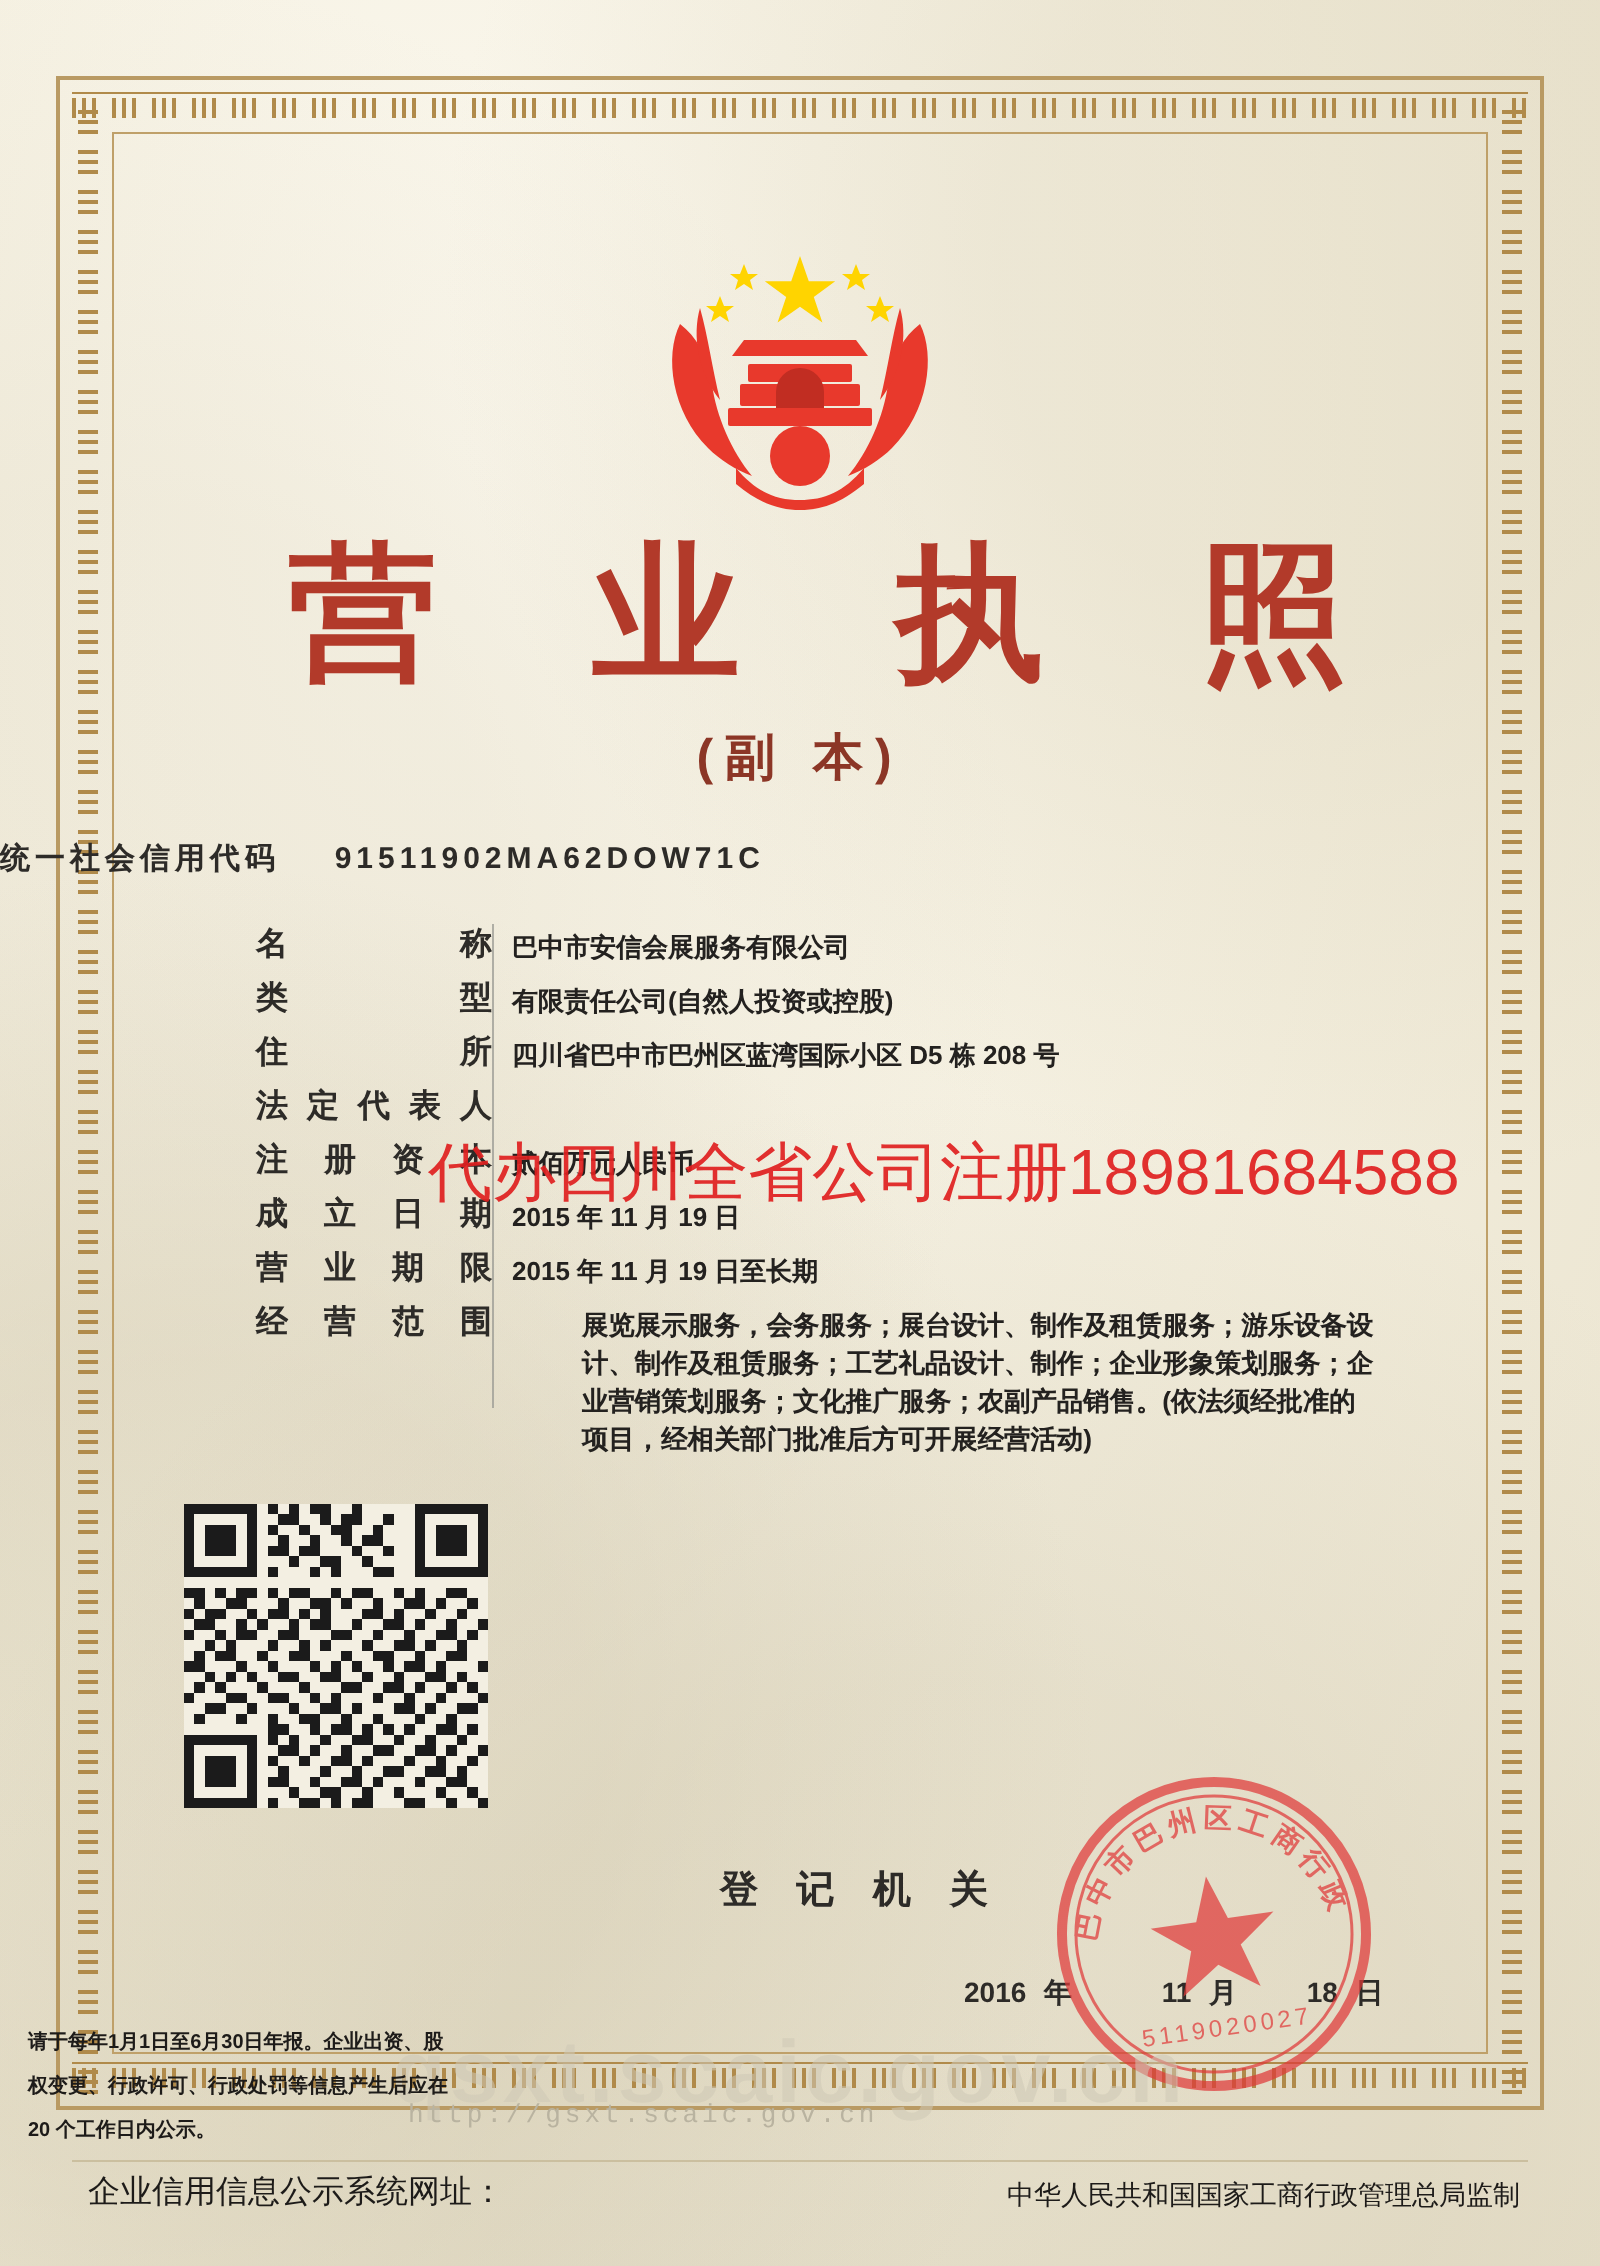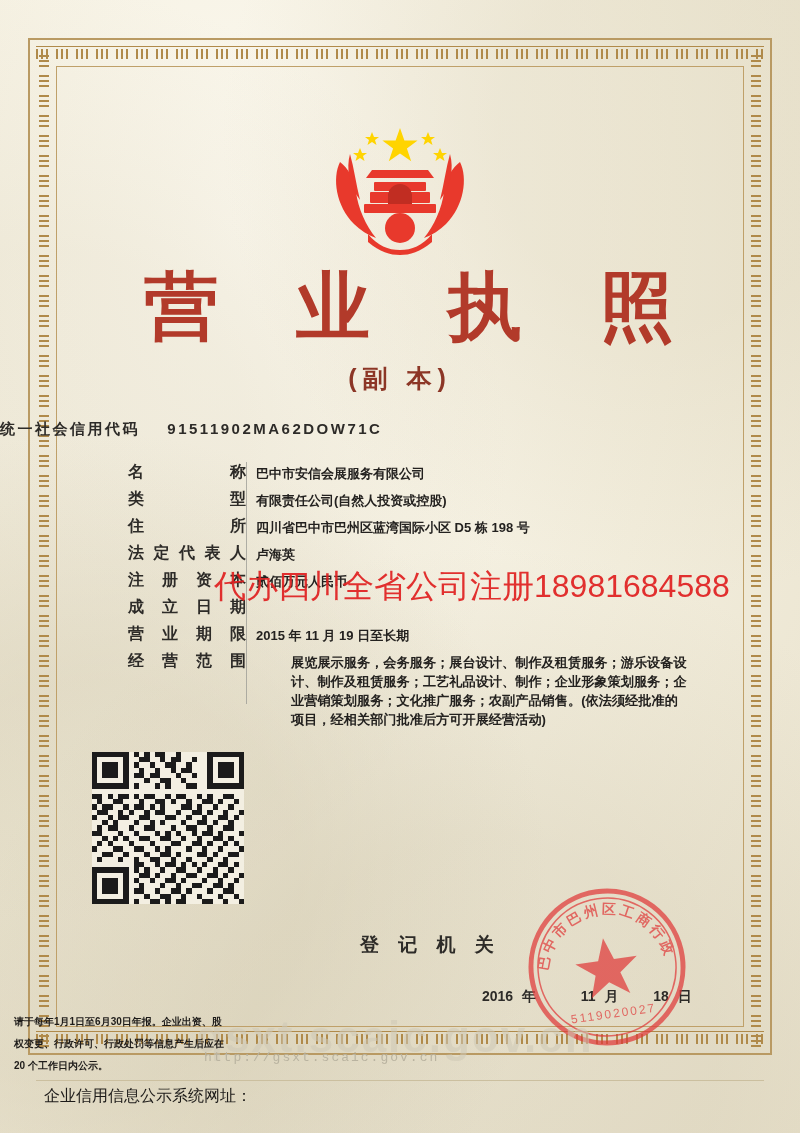--- a/index.html
+++ b/index.html
@@ -229,51 +229,51 @@
         <span>型</span>
       </div>
       <div class="value">有限责任公司(自然人投资或控股)</div>
     </div>
 
     <div class="row">
       <div class="label">
         <span>住</span>
         <span>所</span>
       </div>
-      <div class="value">四川省巴中市巴州区蓝湾国际小区 D5 栋 198 号</div>
+      <div class="value">四川省巴中市巴州区蓝湾国际小区 D5 栋 208 号</div>
     </div>
 
     <div class="row">
       <div class="label">
         <span>法</span>
         <span>定</span>
         <span>代</span>
         <span>表</span>
         <span>人</span>
       </div>
-      <div class="value">卢海英</div>
     </div>
 
     <div class="row">
       <div class="label">
         <span>注</span>
         <span>册</span>
         <span>资</span>
         <span>本</span>
       </div>
       <div class="value">贰佰万元人民币</div>
     </div>
 
     <div class="row">
       <div class="label">
         <span>成</span>
         <span>立</span>
         <span>日</span>
         <span>期</span>
       </div>
+      <div class="value">2015 年 11 月 19 日</div>
     </div>
 
     <div class="row">
       <div class="label">
         <span>营</span>
         <span>业</span>
         <span>期</span>
         <span>限</span>
       </div>
       <div class="value">2015 年 11 月 19 日至长期</div>
@@ -535,13 +535,14 @@
   </div>
 
   <div class="overprint">代办四川全省公司注册18981684588</div>
 
   <div class="wm-big">qsxt.scaic.gov.cn</div>
   <div class="wm-url">http://gsxt.scaic.gov.cn</div>
 
   <div class="note-left">请于每年1月1日至6月30日年报。企业出资、股权变更、行政许可、行政处罚等信息产生后应在 20 个工作日内公示。</div>
   <div class="footer-rule"></div>
   <div class="footer-left">企业信用信息公示系统网址：</div>
+  <div class="footer-right">中华人民共和国国家工商行政管理总局监制</div>
 </div>
 
 </body></html>

